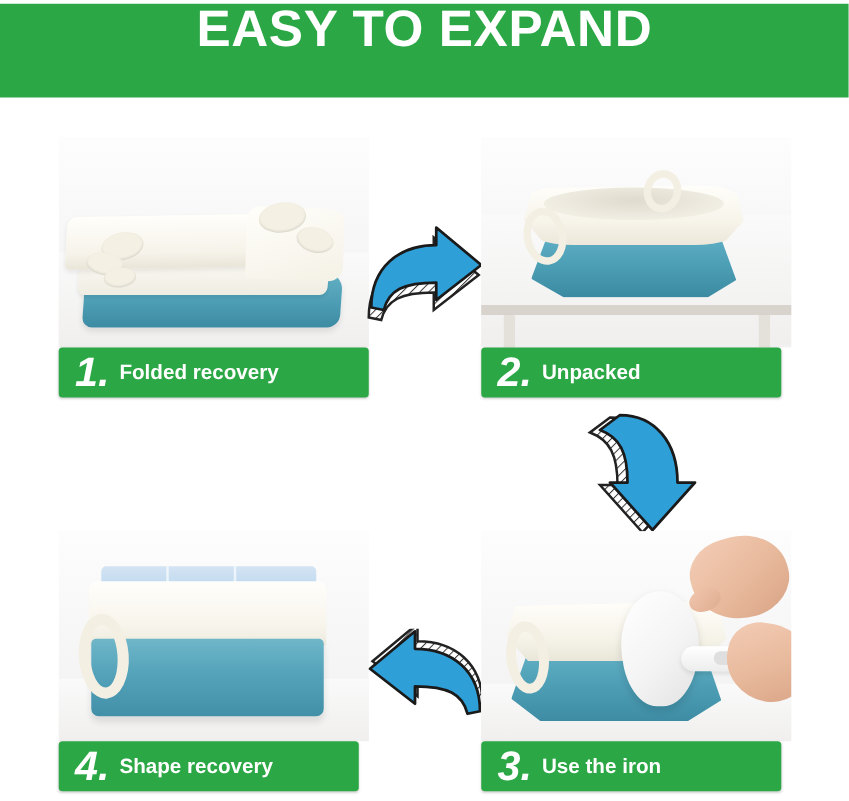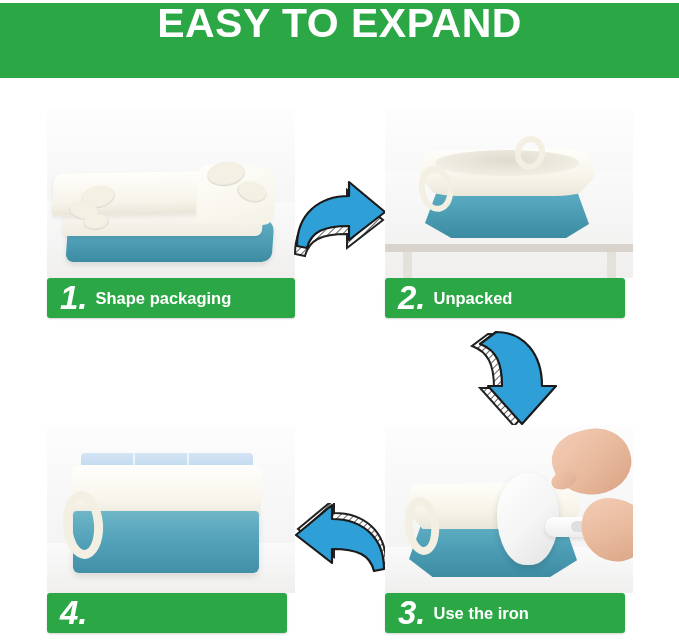--- a/index.html
+++ b/index.html
@@ -273,21 +273,21 @@
       <div class="p1-rope" style="left:34px; top:76px; width:34px; height:22px; transform:rotate(-12deg);"></div>
       <div class="p1-rope" style="left:22px; top:92px; width:30px; height:18px; transform:rotate(8deg);"></div>
       <div class="p1-rope" style="left:160px; top:52px; width:38px; height:24px; transform:rotate(-8deg);"></div>
       <div class="p1-rope" style="left:190px; top:72px; width:30px; height:20px; transform:rotate(14deg);"></div>
       <div class="p1-rope" style="left:36px; top:104px; width:26px; height:16px; transform:rotate(-6deg);"></div>
     </div>
   </div>
 
   <div class="caption-bar" id="caption-1">
     <span class="caption-number">1.</span>
-    <span class="caption-text">Shape packaging</span>
+    <span class="caption-text">Folded recovery</span>
   </div>
 </div>
 
 <div class="arrow" id="arrow-1-2">
   <svg viewBox="0 0 96 80" width="96" height="80">
     <defs>
       <pattern id="hatch-a" width="5" height="5" patternUnits="userSpaceOnUse" patternTransform="rotate(45)">
         <rect width="5" height="5" fill="#ffffff"></rect>
         <line x1="0" y1="0" x2="0" y2="5" stroke="#333" stroke-width="1.6"></line>
       </pattern>
@@ -348,20 +348,21 @@
 
       <div class="basket-cream" id="p4-basket-cream"></div>
       <div class="basket-blue" id="p4-basket-blue"></div>
 
       <div class="rope" style="left:16px; top:66px; width:40px; height:68px; border-width:9px; transform:rotate(-4deg);"></div>
     </div>
   </div>
 
   <div class="caption-bar" id="caption-4">
     <span class="caption-number">4.</span>
+    <span class="caption-text">Shape recovery</span>
   </div>
 </div>
 
 <div class="arrow" id="arrow-3-4">
   <svg viewBox="0 0 96 80" width="96" height="80">
     <defs>
       <pattern id="hatch-c" width="5" height="5" patternUnits="userSpaceOnUse" patternTransform="rotate(45)">
         <rect width="5" height="5" fill="#ffffff"></rect>
         <line x1="0" y1="0" x2="0" y2="5" stroke="#333" stroke-width="1.6"></line>
       </pattern>

